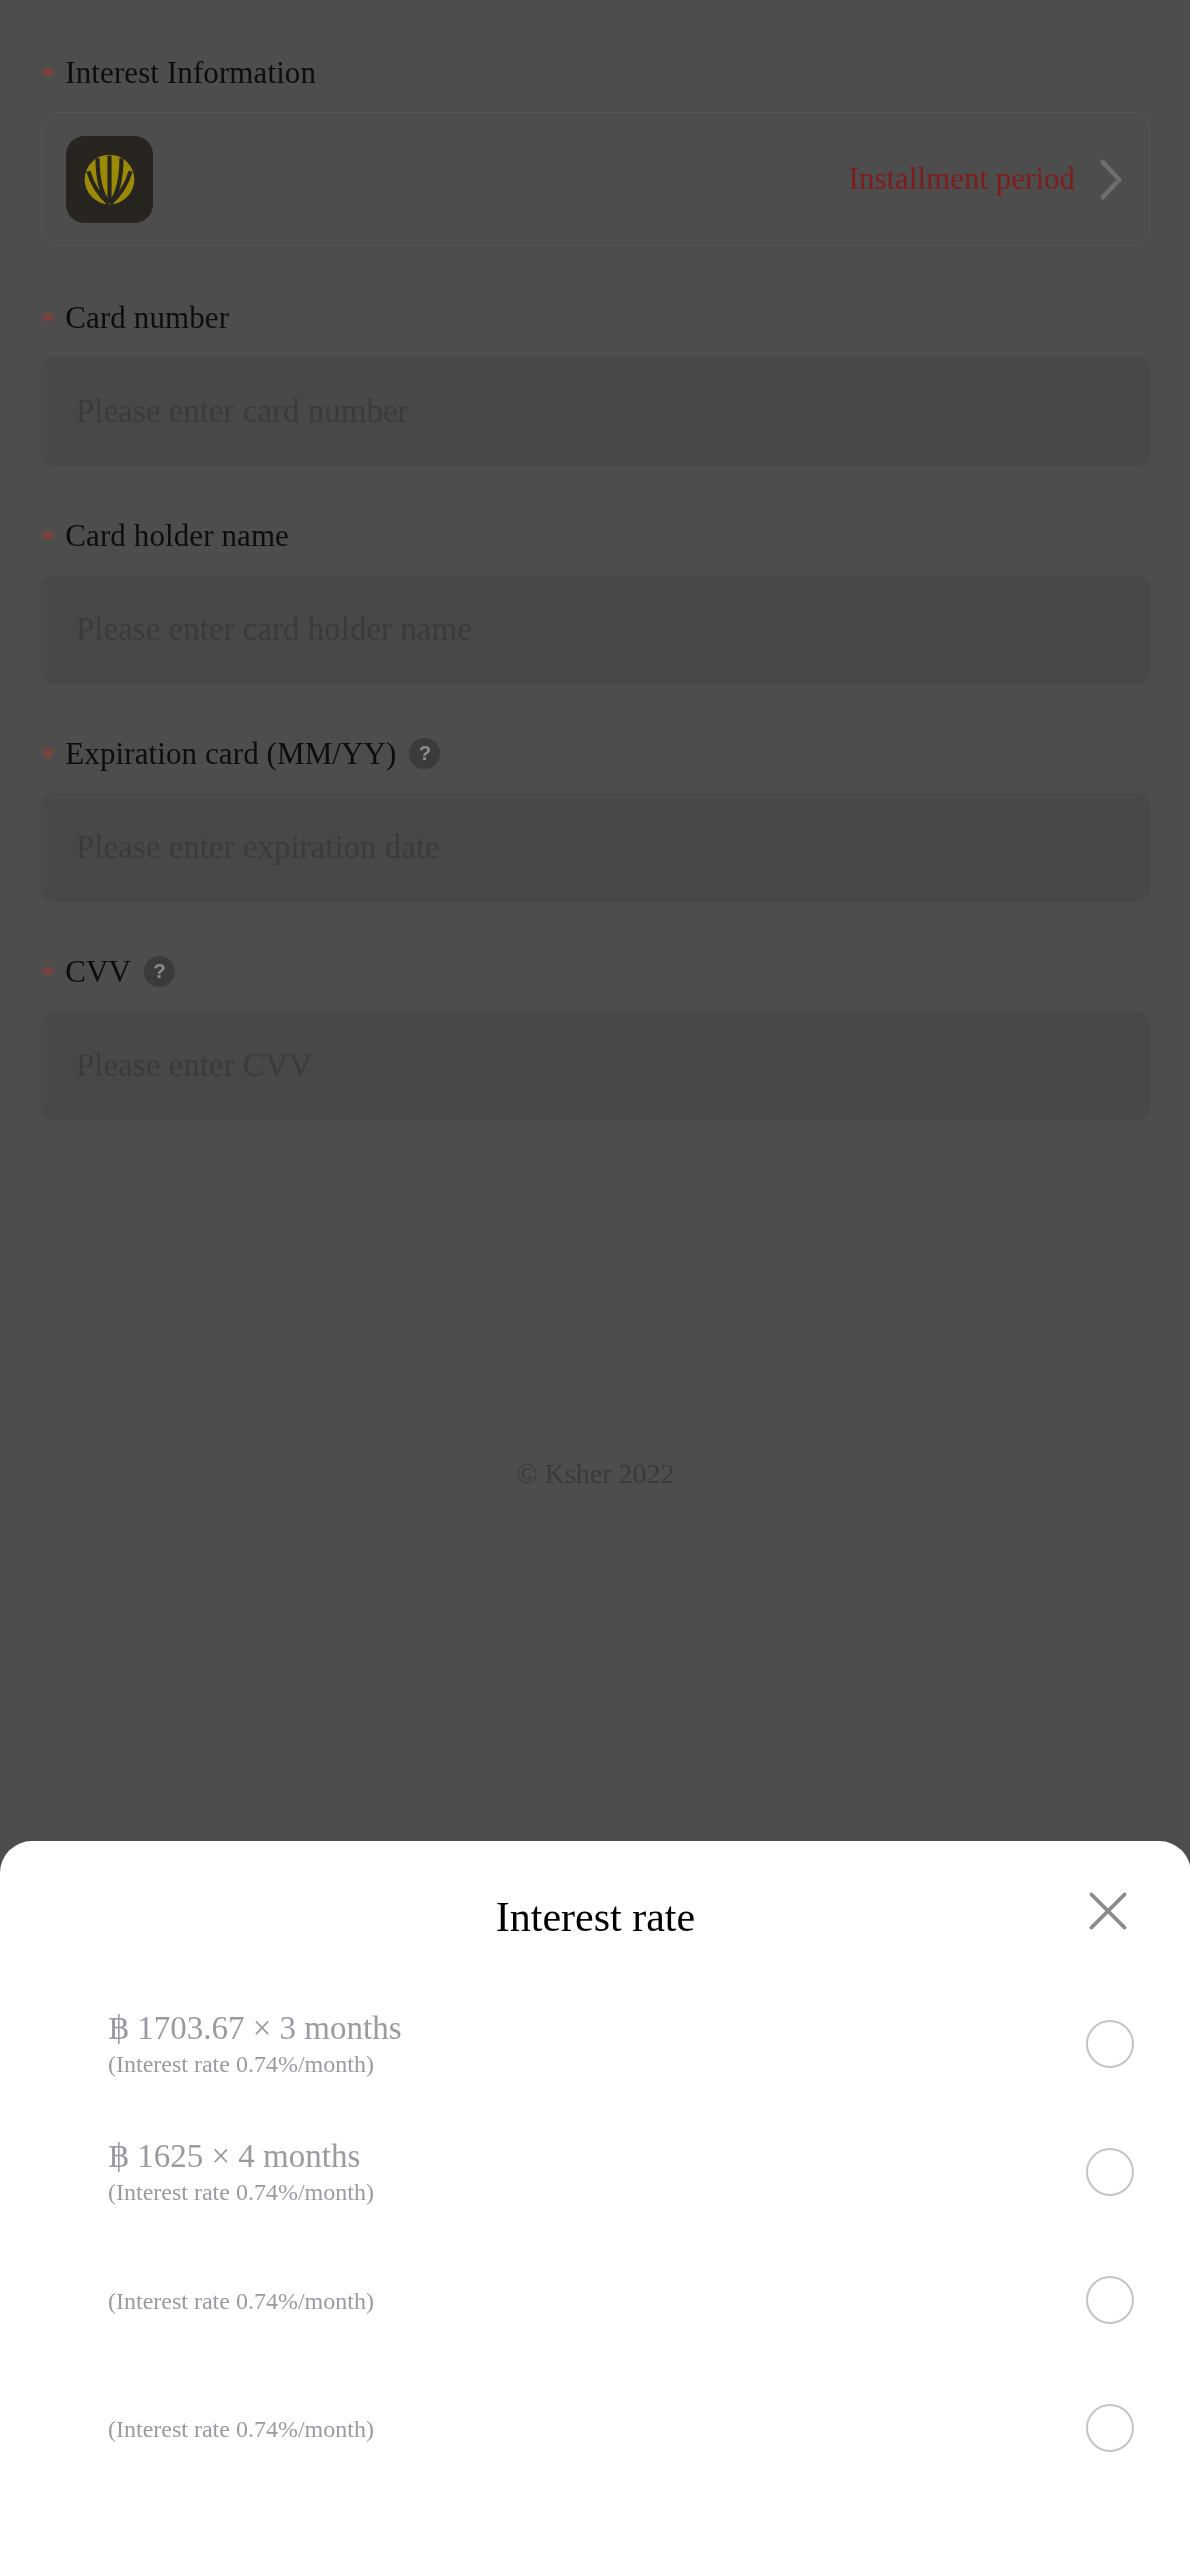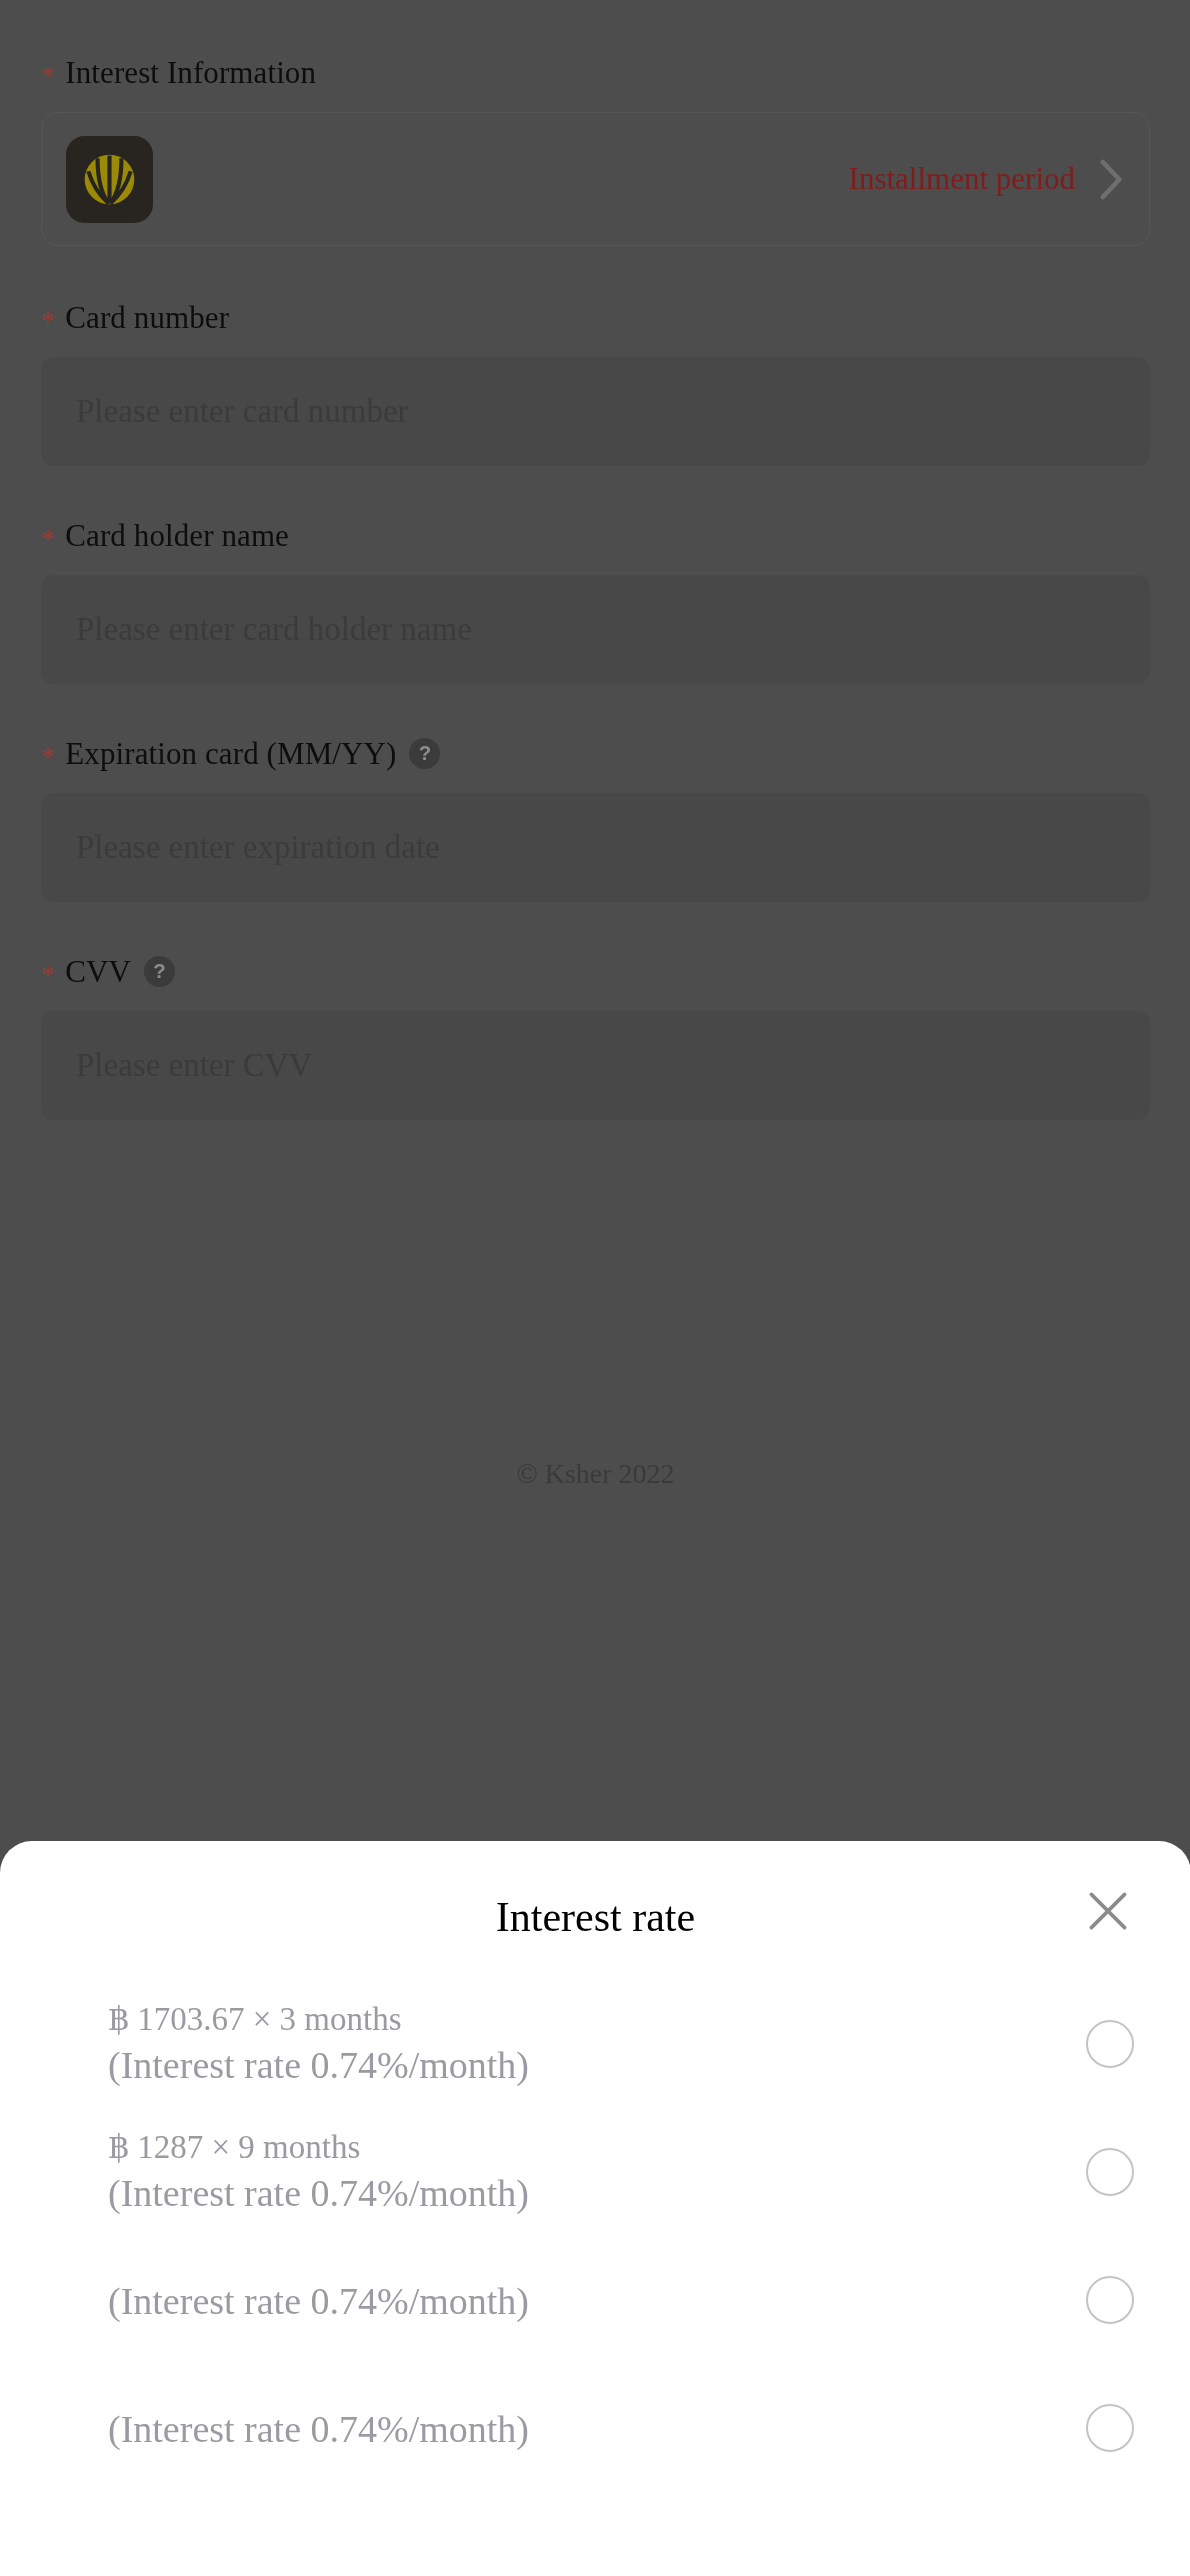--- a/index.html
+++ b/index.html
@@ -160,21 +160,21 @@
     min-height:128px;
   }
   .option-texts { flex:1 1 auto; }
   .option-main {
     font-size:33px;
     color:#9a9aa2;
     line-height:1.18;
     white-space:nowrap;
   }
   .option-sub {
-    font-size:38px;
+    font-size:24px;
     color:#9a9aa2;
     line-height:1.22;
     margin-top:2.8px;
     white-space:nowrap;
   }
   .radio {
     flex:0 0 auto;
     width:48px; height:48px;
     border-radius:50%;
     border:2.8px solid #c4c4c4;
@@ -268,21 +268,21 @@
       <div class="option">
         <div class="option-texts">
           <div class="option-main">฿ 1703.67 × 3 months</div>
           <div class="option-sub">(Interest rate 0.74%/month)</div>
         </div>
         <div class="radio"></div>
       </div>
 
       <div class="option">
         <div class="option-texts">
-          <div class="option-main">฿ 1287 × 9 months</div>
+          <div class="option-main">฿ 1625 × 4 months</div>
           <div class="option-sub">(Interest rate 0.74%/month)</div>
         </div>
         <div class="radio"></div>
       </div>
 
       <div class="option">
         <div class="option-texts">
           <div class="option-sub">(Interest rate 0.74%/month)</div>
         </div>
         <div class="radio"></div>

